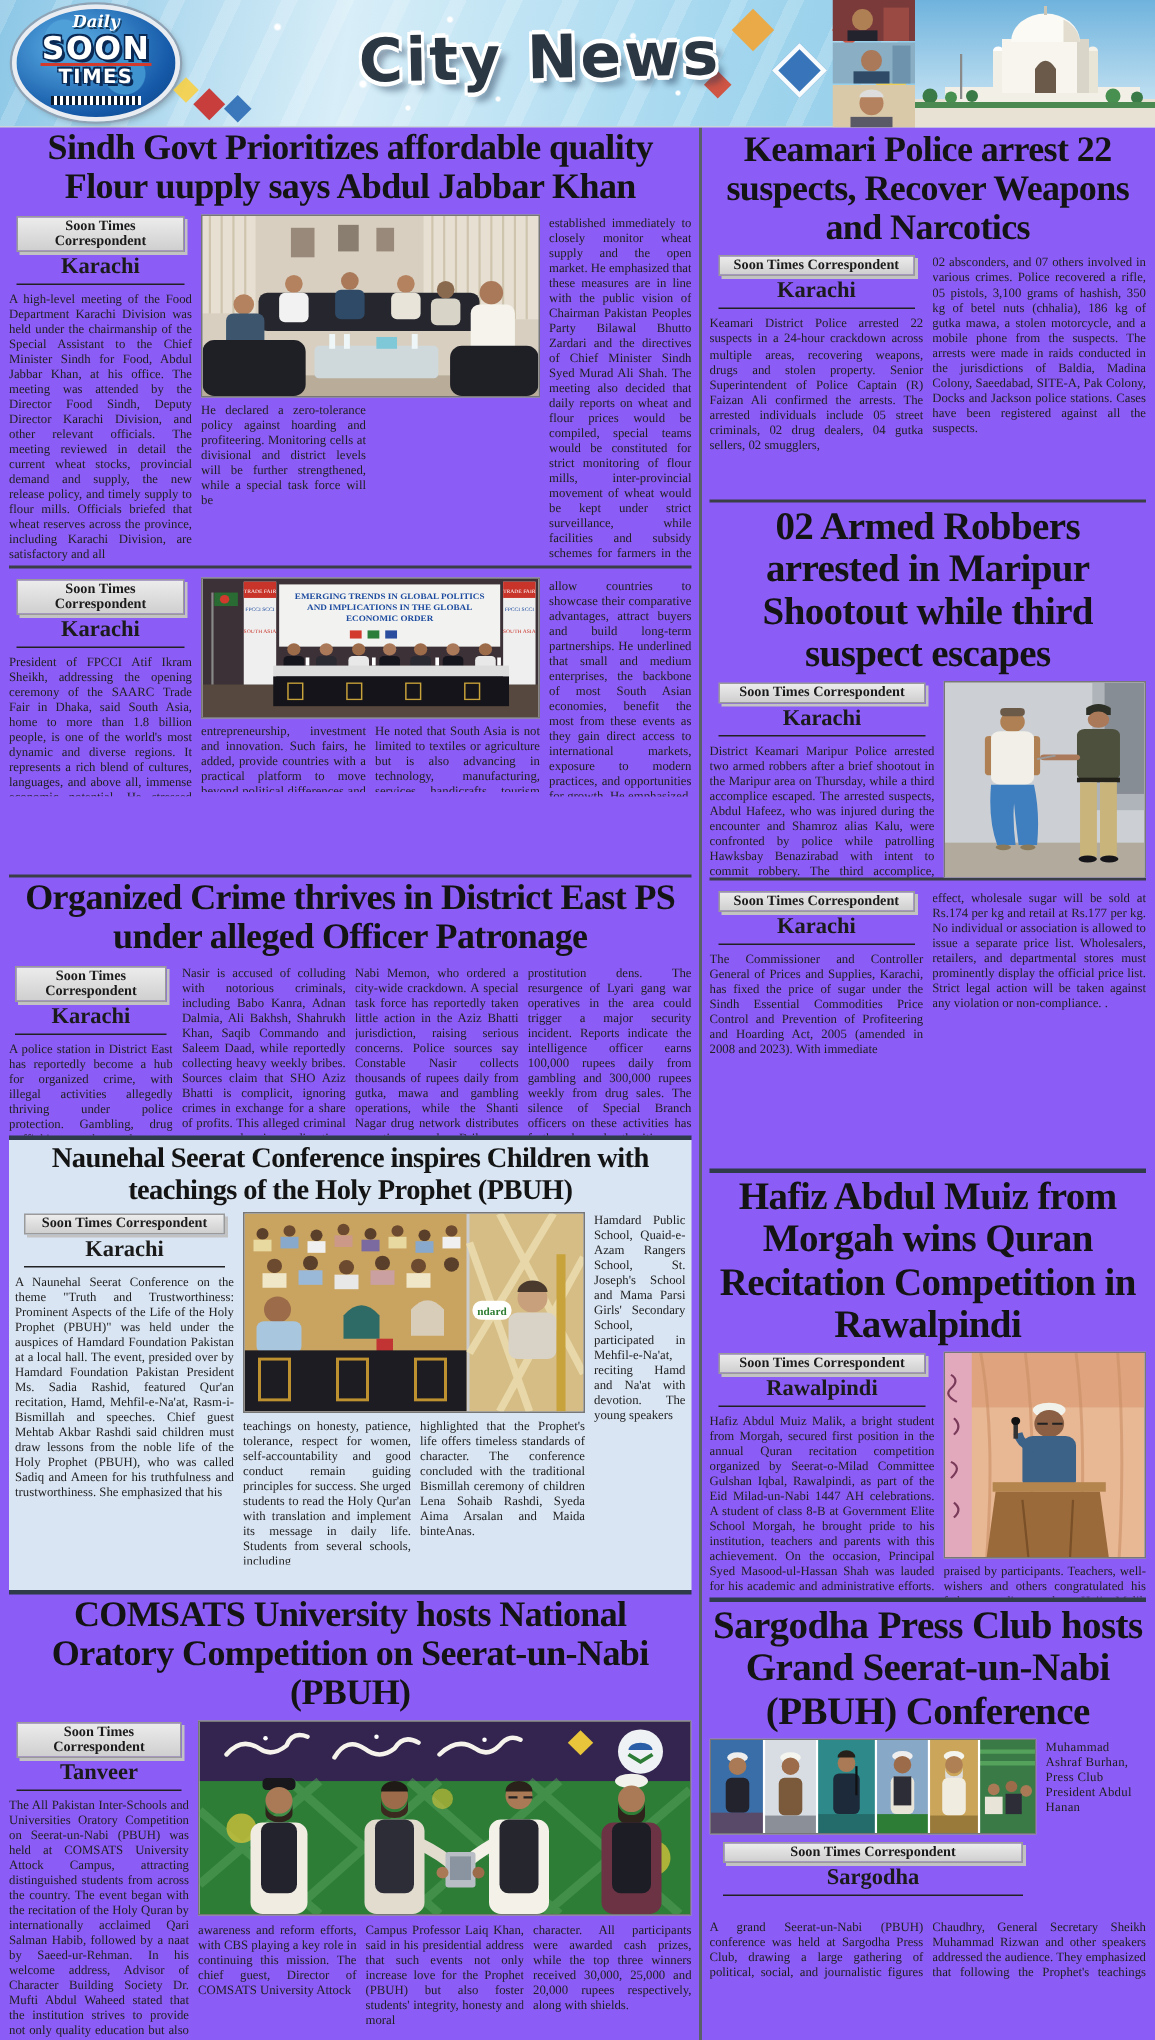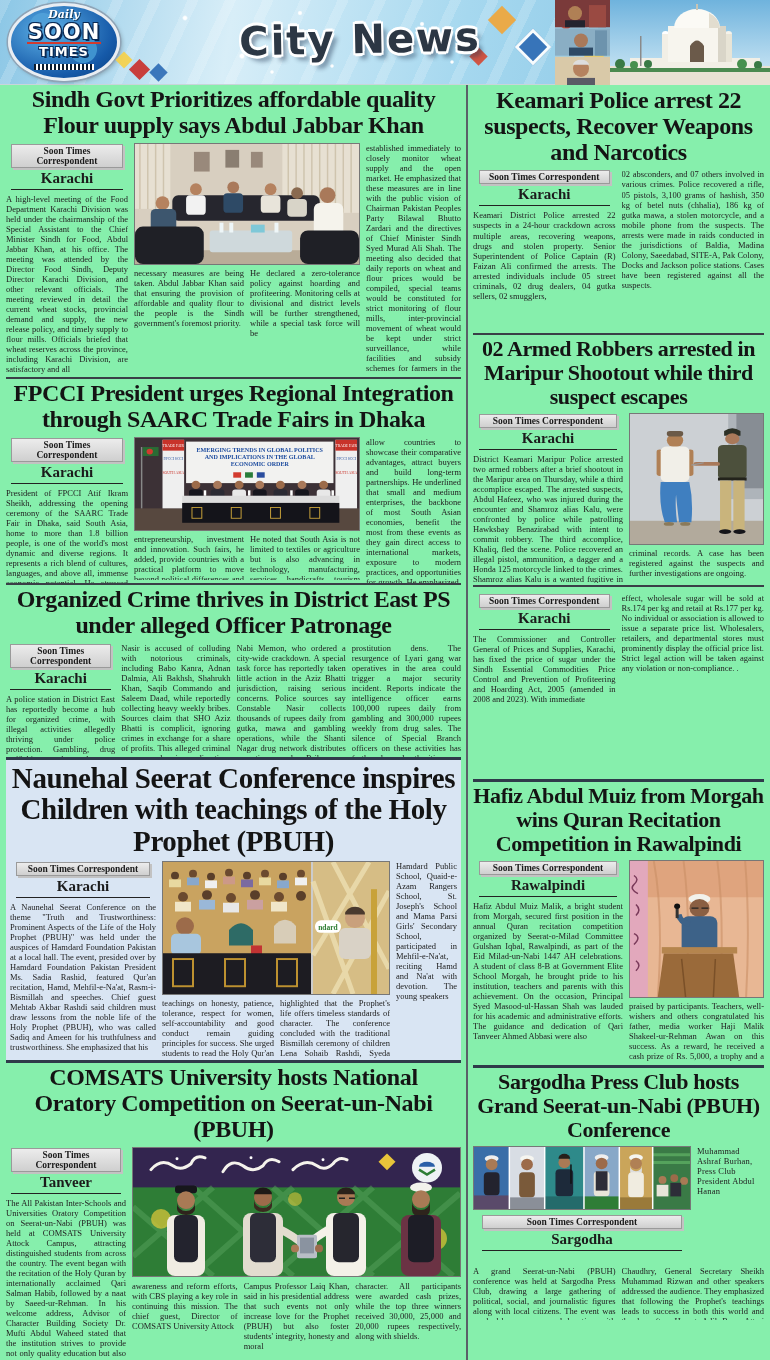--- a/index.html
+++ b/index.html
@@ -1,18 +1,18 @@
 <!DOCTYPE html>
 <html><head>
 <meta charset="utf-8">
 <style>
   * { margin:0; padding:0; box-sizing:border-box; }
   html,body { width:770px; height:1360px; }
   body { font-family:"Liberation Serif", serif; background:#f7f5f0; color:#1b1b1b; overflow:hidden; }
-  .page { width:770px; height:1360px; display:flex; flex-direction:column; background:#86efac;justify-content:space-between; }
+  .page { width:770px; height:1360px; display:flex; flex-direction:column; background:#8b5cf6;justify-content:space-between; }
 
   
   .header { height:85px; position:relative; flex:0 0 85px; border-bottom:1px solid #c9d4da;
     background:
       radial-gradient(circle at 185px 18px,#fff 1.4px,transparent 3px),
       radial-gradient(circle at 242px 56px,#fff 1.6px,transparent 3.2px),
       radial-gradient(circle at 300px 13px,#fff 1.3px,transparent 2.6px),
       radial-gradient(circle at 362px 44px,#fff 1.6px,transparent 3.2px),
       radial-gradient(circle at 422px 24px,#fff 1.3px,transparent 2.6px),
       radial-gradient(circle at 452px 62px,#fff 1.1px,transparent 2.2px),
@@ -45,22 +45,22 @@
   .content { flex:1; display:flex; padding:0 6px; }
   .colL { width:460px; padding-right:5px; display:flex; flex-direction:column; }
   .divV { width:2px; background:#5a6068; }
   .colR { flex:1; padding-left:5px; display:flex; flex-direction:column; }
   .hr2 { height:2px; background:#3a3f47; flex:0 0 2px; }
   .hr3 { height:3px; background:#2f3a4a; flex:0 0 3px; }
 
   .art { overflow:hidden; padding-top:2px; }
   .hl { font-weight:700; text-align:center; color:#141414; letter-spacing:-0.4px; }
   .hl-l { font-size:24px; line-height:1.08; }
-  .hl-r { font-size:22px; line-height:1.09; }
-  .hl-n { font-size:29px; line-height:1.08; }
+  .hl-r { font-size:26px; line-height:1.09; }
+  .hl-n { font-size:19px; line-height:1.08; }
   .row { display:flex; gap:6px; margin-top:4px; }
   .c { text-align:justify; font-size:8.5px; line-height:1.18; overflow:hidden; color:#222; }
   .cw { display:flex; flex-direction:column; overflow:hidden; }
 
   .byl { margin:1px auto 4px; width:92%; border-bottom:1.5px solid #222; padding-bottom:2px; }
   .bylbox { background:linear-gradient(#ececec,#cfcfcf); border:1px solid #9a9a9a;
     text-align:center; font-weight:700; font-size:9.5px; padding:1px 4px; box-shadow:2px 2px 0 #c2c2c2; }
   .bylcity { text-align:center; font-weight:700; font-size:15px; margin-top:2px; }
 
   .photo { position:relative; overflow:hidden; border:1px solid #777; background:#ccc; }
@@ -177,32 +177,30 @@
                 <rect x="0" y="84" width="70" height="38" rx="8" fill="#1f2026"></rect>
                 <rect x="168" y="88" width="60" height="34" rx="8" fill="#1f2026"></rect>
                 <rect x="76" y="88" width="84" height="22" rx="3" fill="#cfd9dc"></rect>
                 <rect x="86" y="80" width="4" height="10" fill="#eef6f8"></rect>
                   <rect x="96" y="80" width="4" height="10" fill="#eef6f8"></rect>
                   <rect x="142" y="80" width="4" height="10" fill="#eef6f8"></rect>
                 <rect x="118" y="82" width="14" height="8" fill="#7ec8d8"></rect>
               </svg>
             </div>
             <div class="row" style="margin-top:3px">
-              <div class="c" style="width:110px;height:100px">necessary measures are being taken. Abdul Jabbar Khan said that ensuring the provision of affordable and quality flour to the people is the Sindh government's foremost priority.</div>
               <div class="c" style="width:110px;height:100px">He declared a zero-tolerance policy against hoarding and profiteering. Monitoring cells at divisional and district levels will be further strengthened, while a special task force will be</div>
             </div>
           </div>
           <div class="c" style="flex:1">established immediately to closely monitor wheat supply and the open market. He emphasized that these measures are in line with the public vision of Chairman Pakistan Peoples Party Bilawal Bhutto Zardari and the directives of Chief Minister Sindh Syed Murad Ali Shah. The meeting also decided that daily reports on wheat and flour prices would be compiled, special teams would be constituted for strict monitoring of flour mills, inter-provincial movement of wheat would be kept under strict surveillance, while facilities and subsidy schemes for farmers in the upcoming crop season are also under consideration.</div>
         </div>
       </section>
 
       <div class="hr2"></div>
 
       <section class="art" style="height:204px">
-        <h2 class="hl hl-l">FPCCI President urges Regional Integration through SAARC Trade Fairs in Dhaka</h2>
         <div class="row" style="height:146px">
           <div class="cw" style="width:122px">
             <div class="byl">
               <div class="bylbox">Soon Times Correspondent</div>
               <div class="bylcity">Karachi</div>
             </div>
             <div class="c" style="flex:1">President of FPCCI Atif Ikram Sheikh, addressing the opening ceremony of the SAARC Trade Fair in Dhaka, said South Asia, home to more than 1.8 billion people, is one of the world's most dynamic and diverse regions. It represents a rich blend of cultures, languages, and above all, immense economic potential. He stressed that South Asian trade fairs are vital for bringing markets closer, promoting regional integration and opening new avenues for</div>
           </div>
           <div style="width:226px">
             <div class="photo" style="height:94px">

